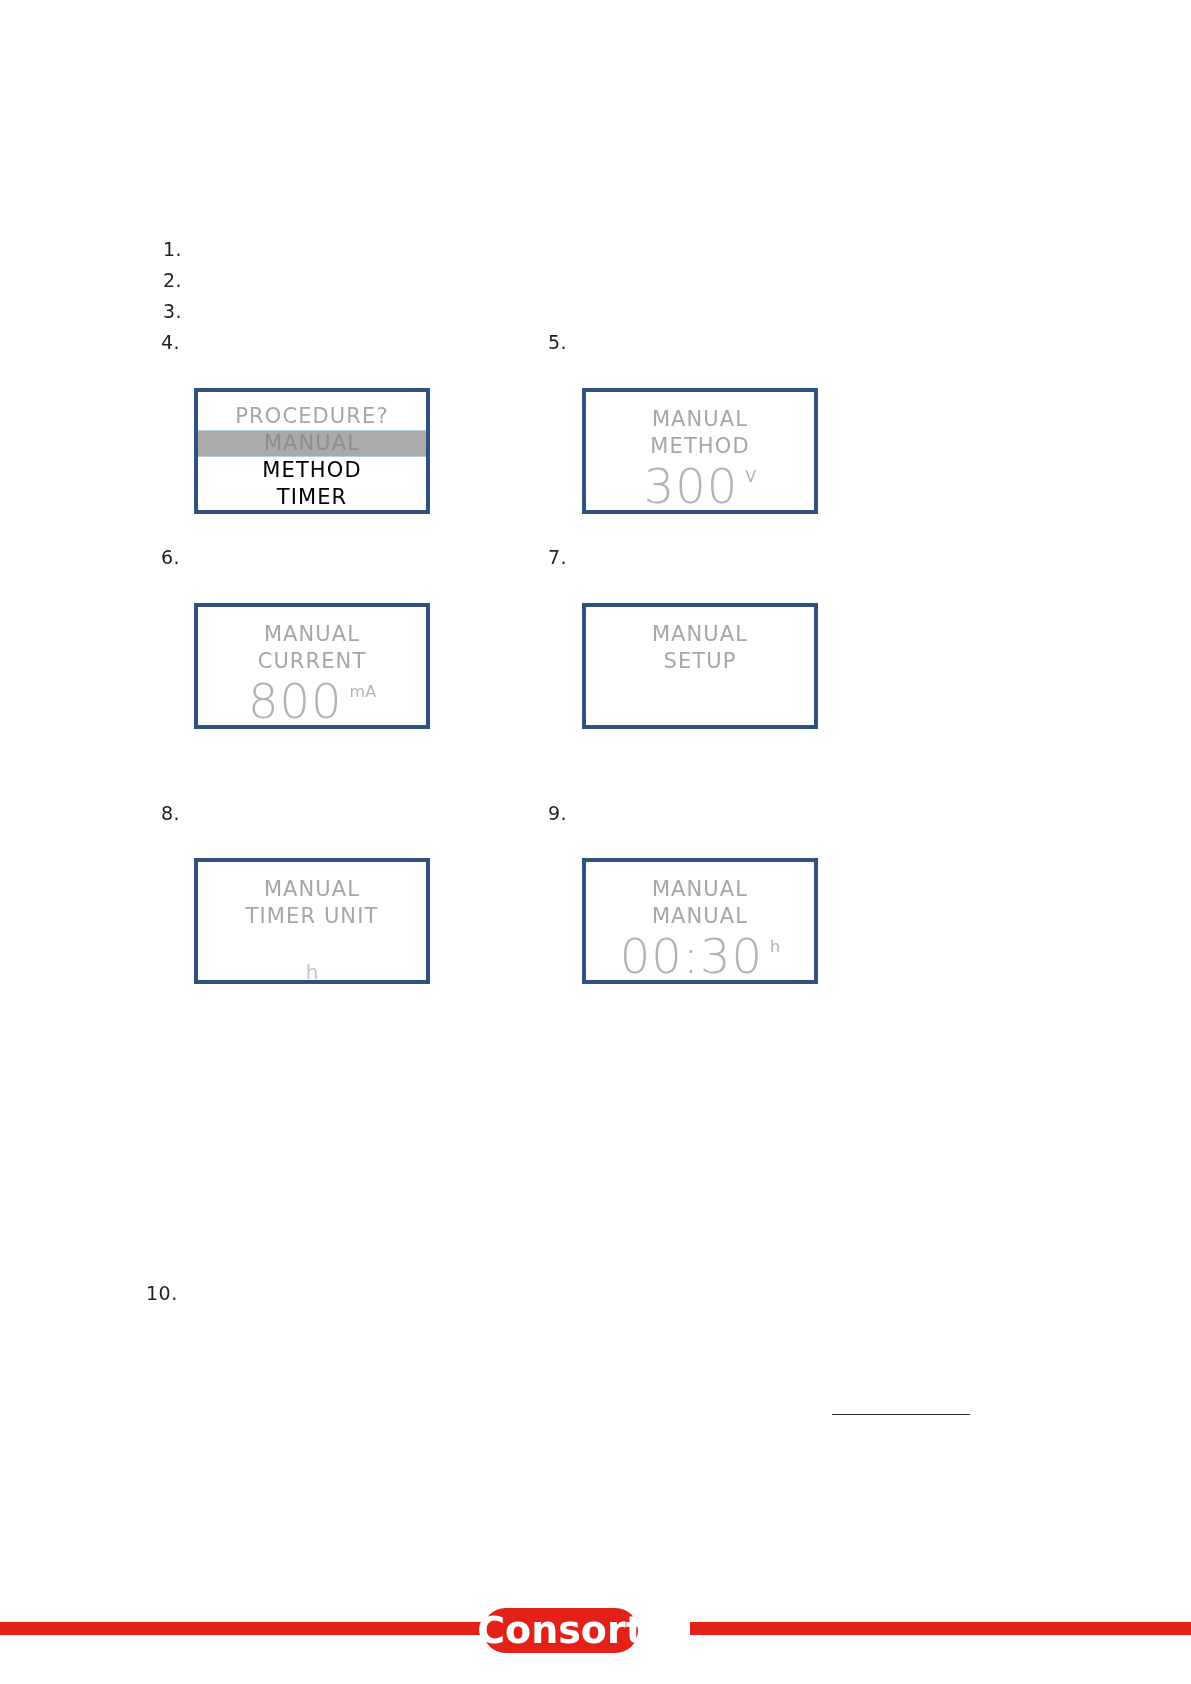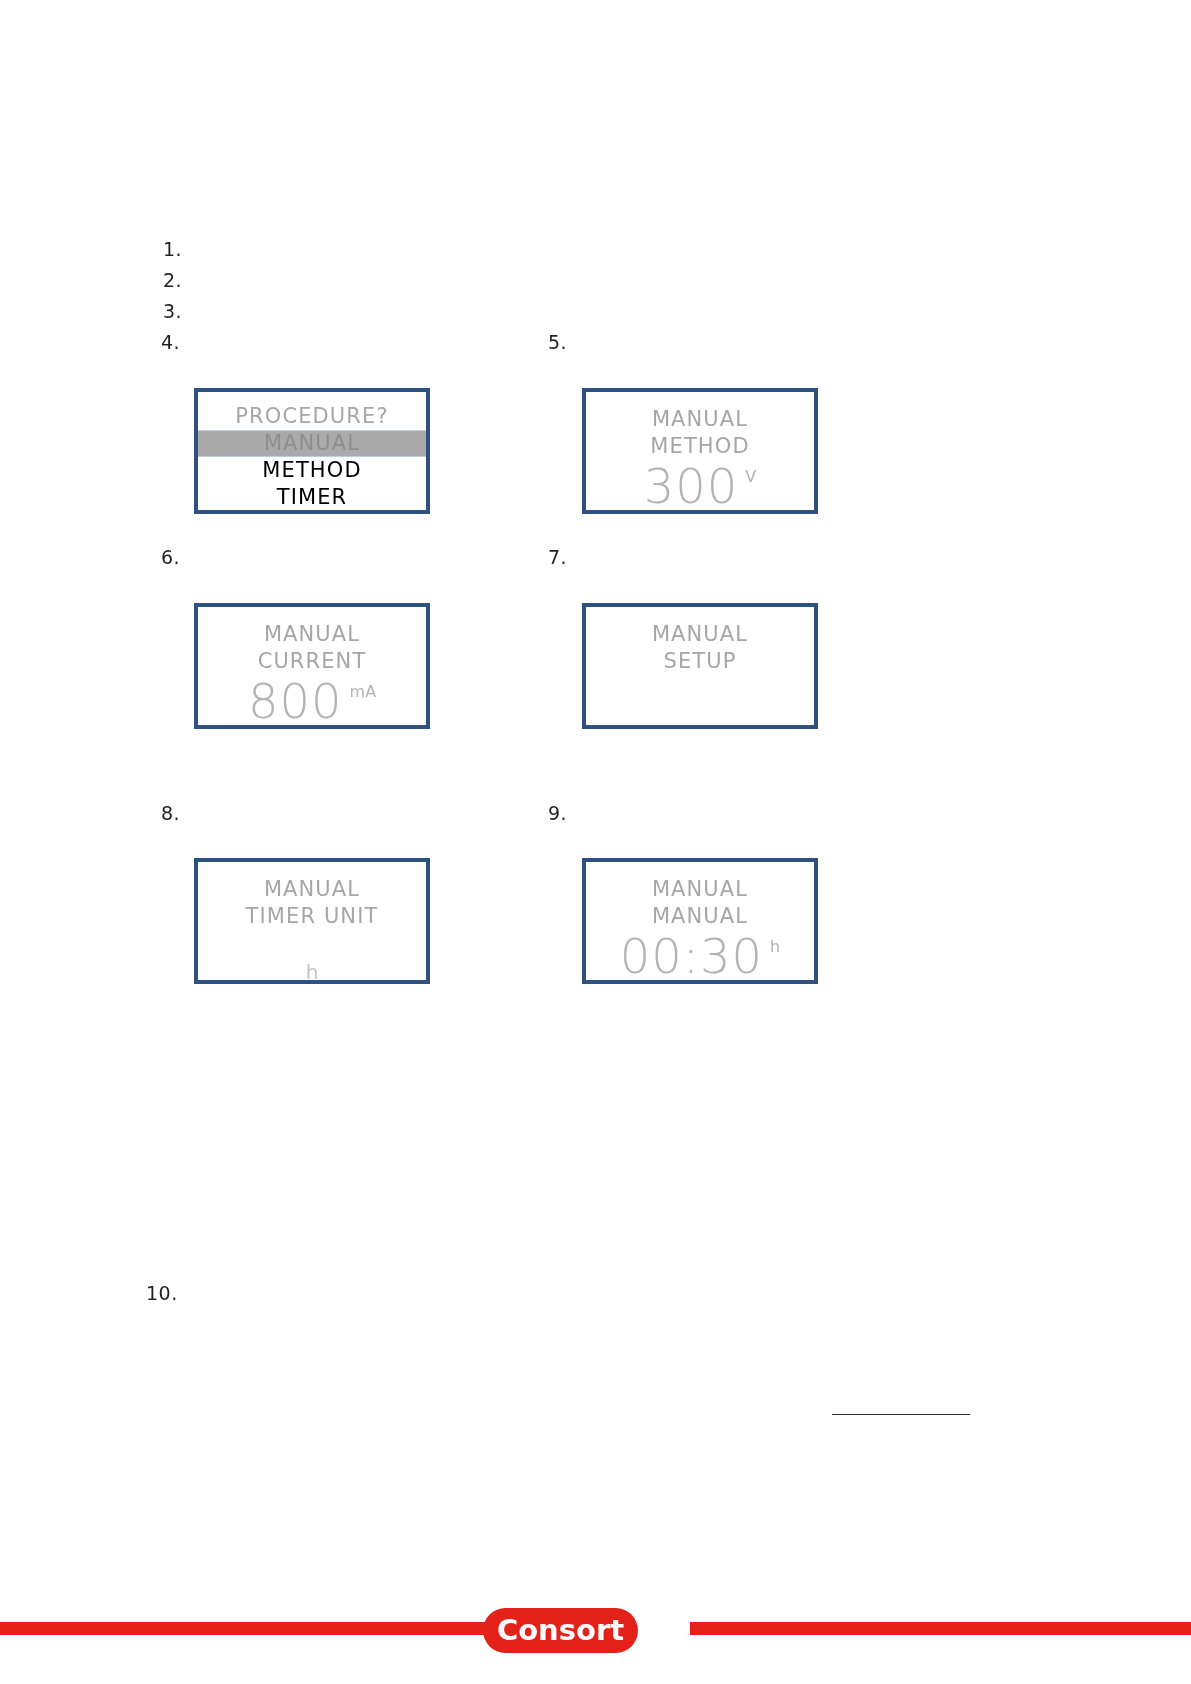--- a/index.html
+++ b/index.html
@@ -136,21 +136,21 @@
     width: 155px;
     height: 45px;
     background: #e32119;
     border-radius: 24px;
     display: flex;
     align-items: center;
     justify-content: center;
   }
   .footer-logo-text {
     font-family: "DejaVu Sans", sans-serif;
-    font-size: 29px;
+    font-size: 38px;
     font-weight: bold;
     color: #ffffff;
     letter-spacing: 0px;
     line-height: 29px;
   }
 </style>
 </head>
 <body>
 
 <div>

